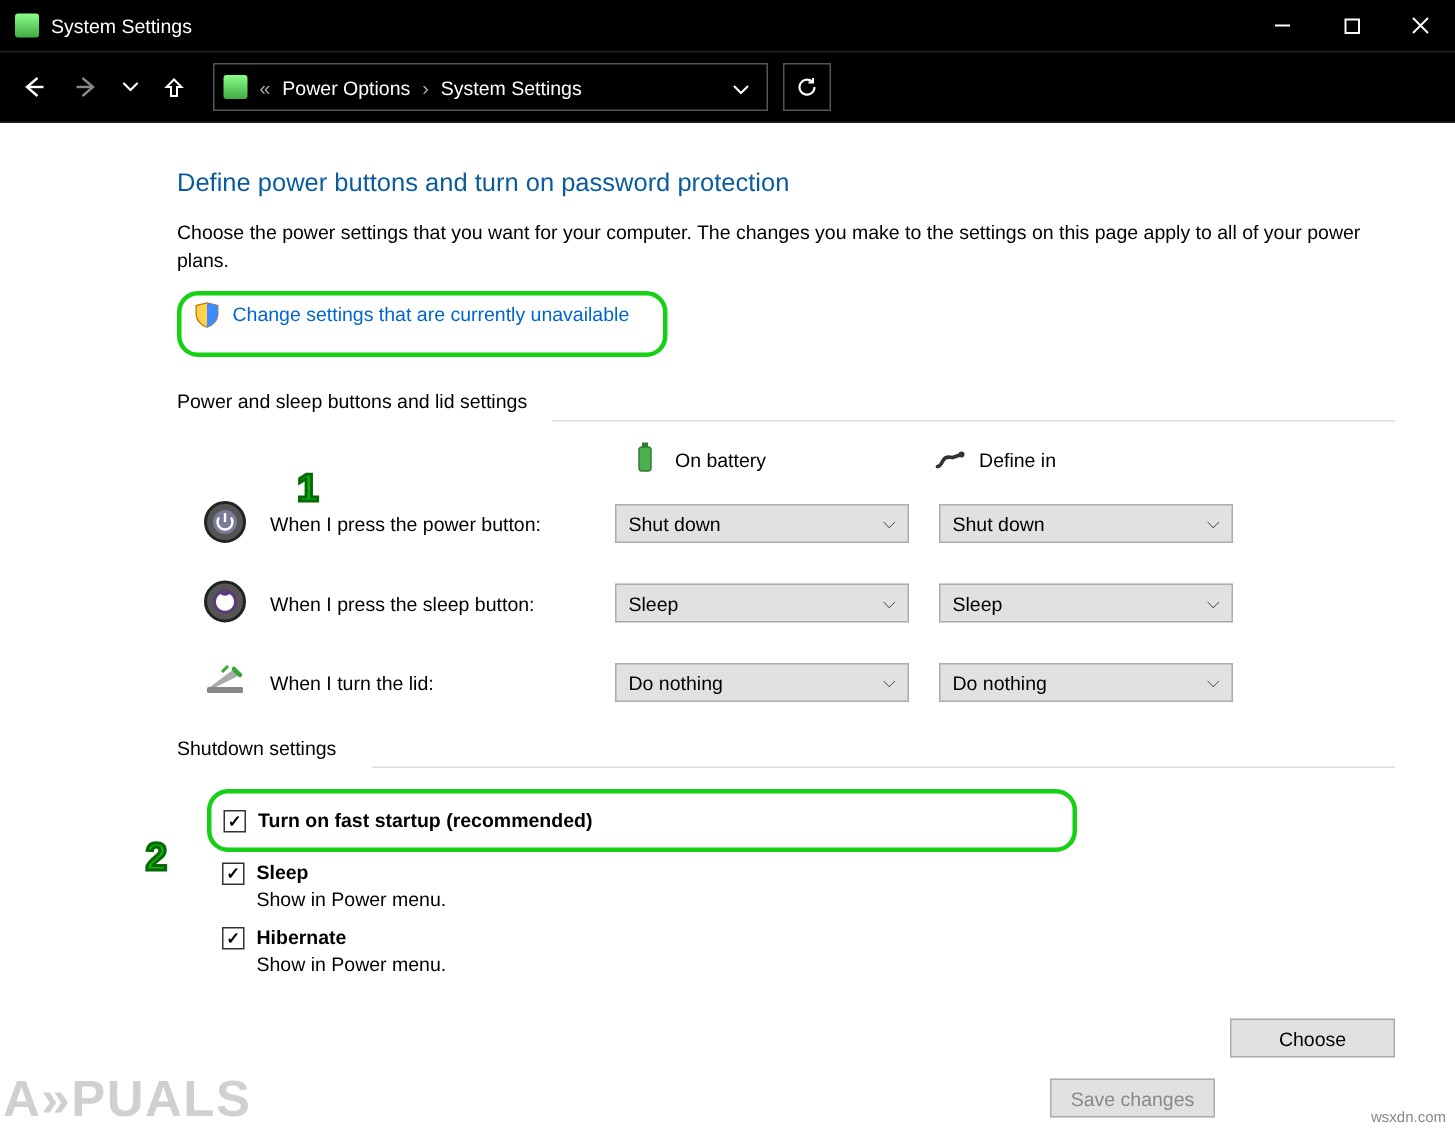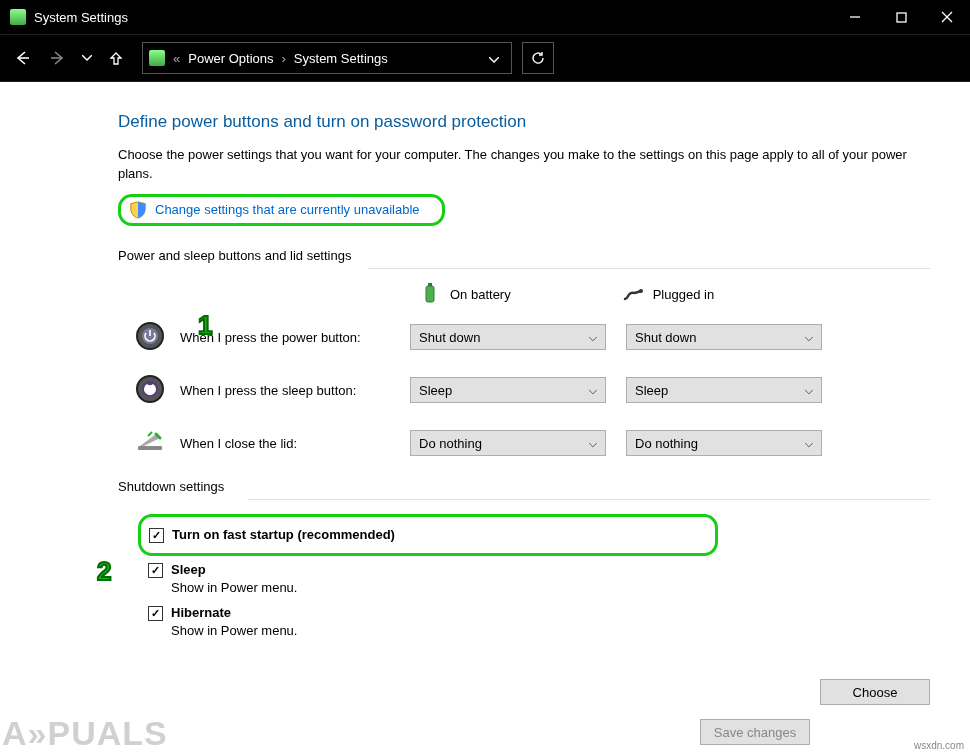--- a/index.html
+++ b/index.html
@@ -100,21 +100,21 @@
     margin-bottom: 14px;
   }
   .intro {
     font-size: 13px;
     line-height: 1.45;
     margin-bottom: 10px;
   }
   .change-link-wrap {
     border: 3px solid #15d015;
     border-radius: 14px;
-    padding: 4px 22px 4px 8px;
+    padding: 4px 22px 16px 8px;
     display: inline-flex;
     align-items: center;
     gap: 8px;
     margin-bottom: 18px;
     position: relative;
   }
   .shield-icon {
     width: 18px; height: 18px;
     display: inline-block;
   }
@@ -339,21 +339,21 @@
         </span>
         <span>On battery</span>
       </div>
       <div class="col-head">
         <span class="plug-icon">
           <svg viewBox="0 0 24 24">
               <path d="M4 18 C8 18 6 10 14 12 L20 10" stroke="#333" stroke-width="2.5" fill="none" stroke-linecap="round"></path>
               <circle cx="20" cy="10" r="2" fill="#333"></circle>
             </svg>
         </span>
-        <span>Plugged in</span>
+        <span>Define in</span>
       </div>
     </div>
 
     <div class="row">
       <span class="row-icon">
         <svg viewBox="0 0 32 32">
             <circle cx="16" cy="16" r="13" fill="#555" stroke="#222" stroke-width="2"></circle>
             <circle cx="16" cy="16" r="8" fill="#7a7a9a"></circle>
             <path d="M16 10 V16 M12 13 A5 5 0 1 0 20 13" stroke="#fff" stroke-width="1.6" fill="none"></path>
           </svg>
@@ -390,21 +390,21 @@
 
     <div class="row">
       <span class="row-icon">
         <svg viewBox="0 0 32 32">
             <rect x="4" y="20" width="24" height="4" rx="1" fill="#888"></rect>
             <path d="M6 20 L22 8 L26 12 L10 20 Z" fill="#aaa"></path>
             <path d="M22 8 L26 12" stroke="#3a3" stroke-width="3" stroke-linecap="round"></path>
             <path d="M18 6 L14 10" stroke="#3a3" stroke-width="2"></path>
           </svg>
       </span>
-      <span class="row-label">When I close the lid:</span>
+      <span class="row-label">When I turn the lid:</span>
       <div class="dropdown">
         <span>Do nothing</span>
         <span class="chev">⌵</span>
       </div>
       <div class="dropdown">
         <span>Do nothing</span>
         <span class="chev">⌵</span>
       </div>
     </div>
   </div>

